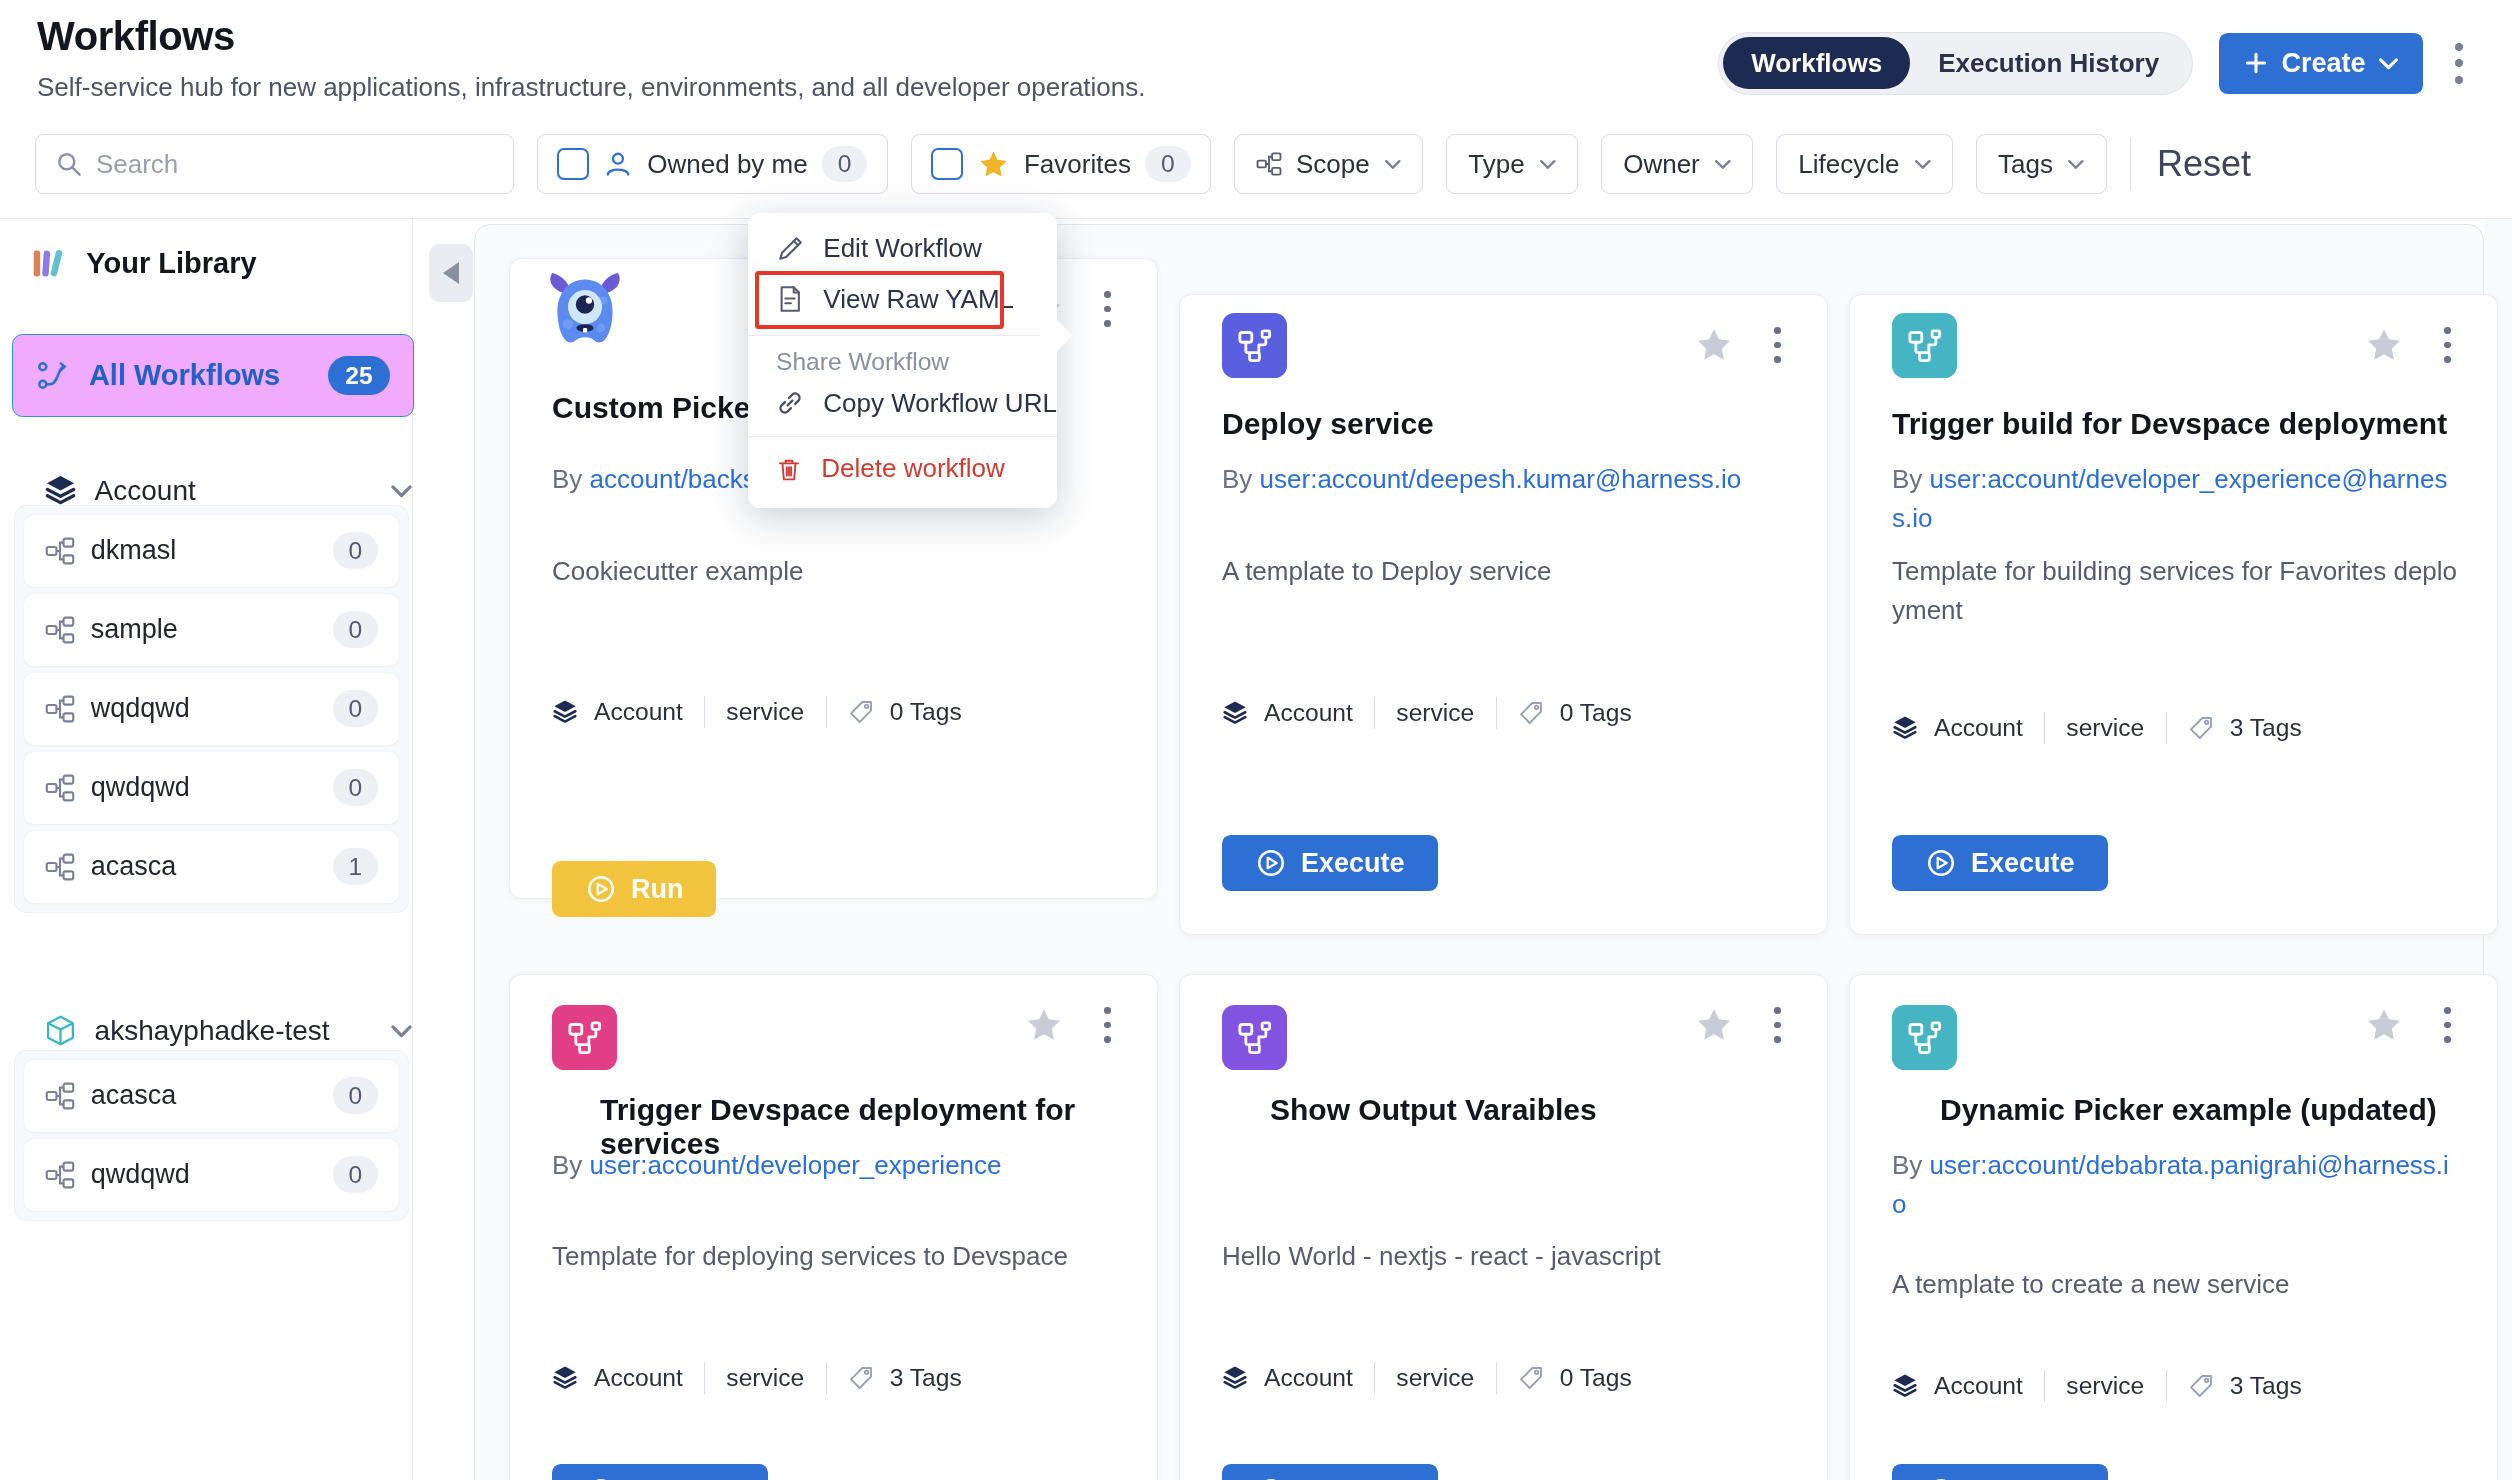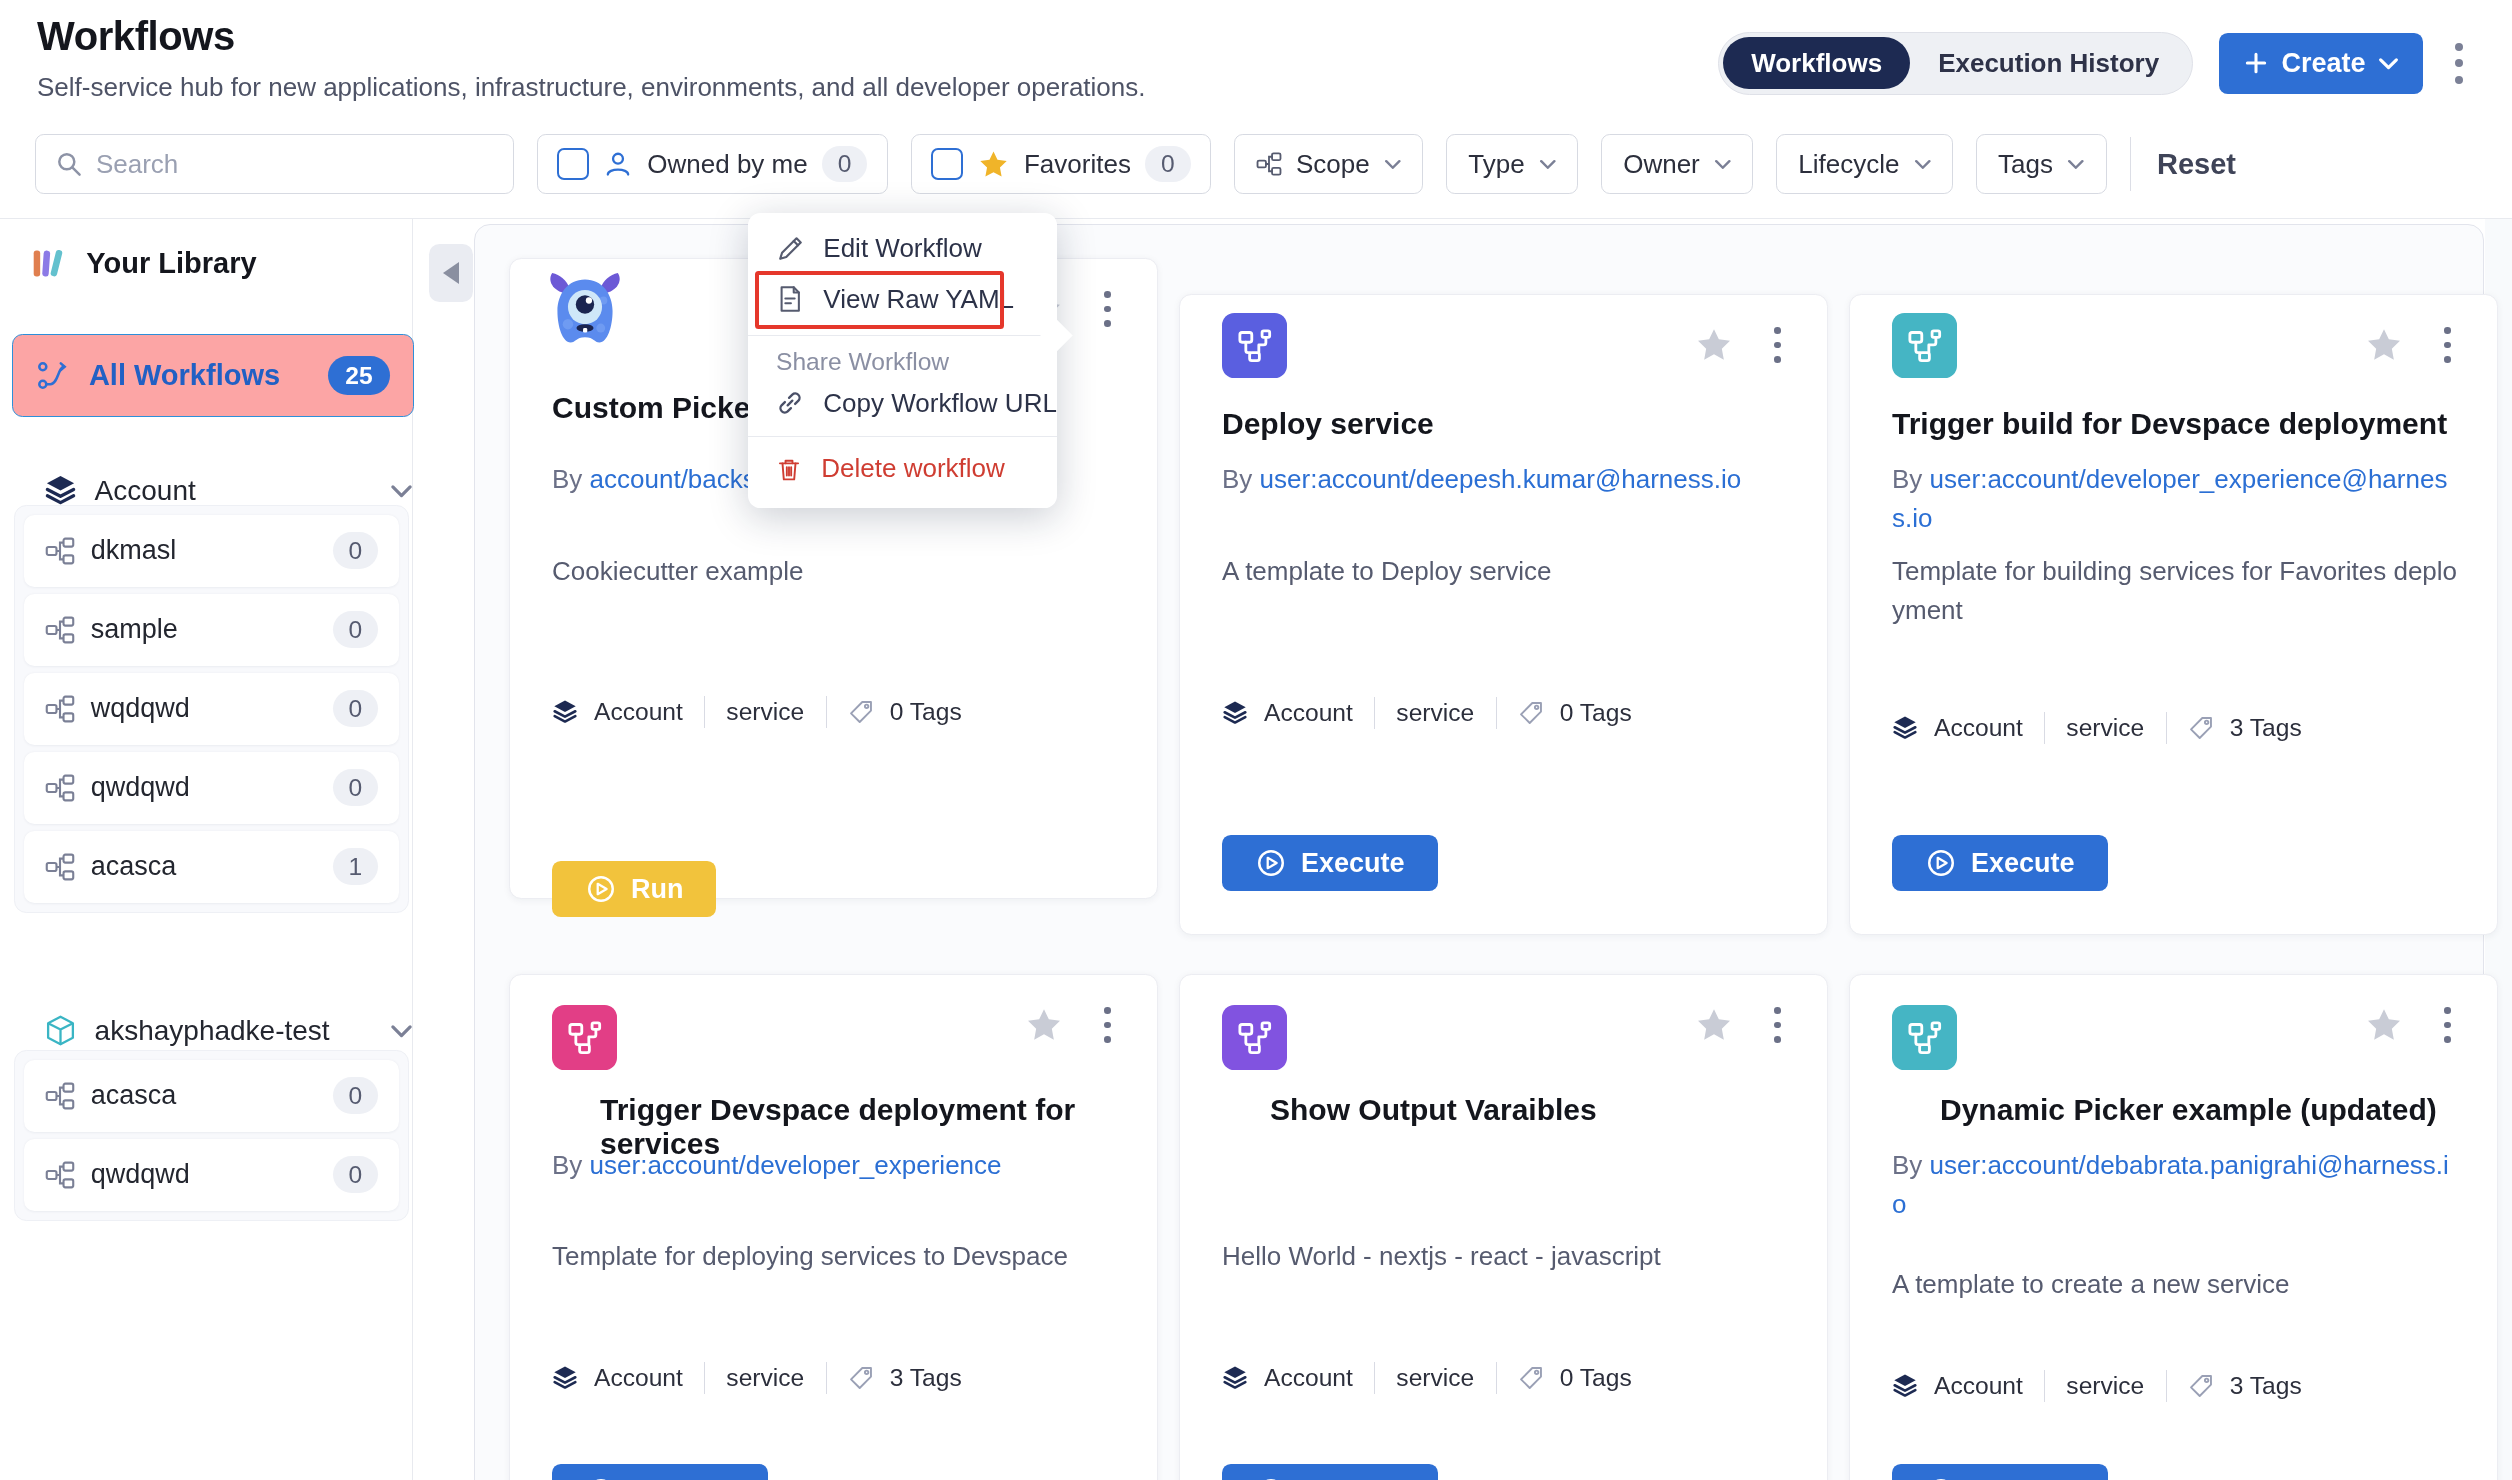--- a/index.html
+++ b/index.html
@@ -21,29 +21,29 @@
   
   .filterbar { position:absolute; left:35px; top:134px; height:60px; display:flex; align-items:center; gap:23px; }
   .search { width:479px; height:60px; border:0.9px solid #d7dae2; border-radius:8.8px; display:flex; align-items:center; gap:12.3px; padding:0 17.6px; background:#fff; }
   .search input { border:none; outline:none; flex:1; font-size:26px; font-family:inherit; color:#2c2f3c; background:transparent; }
   .search input::placeholder { color:#9aa0b2; }
   .fpill { height:60px; border:0.9px solid #d7dae2; border-radius:8.8px; display:flex; align-items:center; gap:14px; padding:0 19.3px; background:#fff; font-size:26px; color:#2c2f3c; }
   .checkbox { width:32px; height:32px; border:2.6px solid #2e6fd4; border-radius:7px; background:#fff; cursor:pointer; flex:0 0 auto; }
   .chip { background:#eef0f5; color:#565b70; font-size:24.6px; padding:4.4px 16px; border-radius:878px; }
   .fdrop { height:60px; border:0.9px solid #d7dae2; border-radius:8.8px; display:flex; align-items:center; gap:14px; padding:0 21px; background:#fff; font-size:26px; color:#2c2f3c; cursor:pointer; white-space:nowrap; }
   .vdiv { width:0.9px; height:54px; background:#dcdee6; }
-  .reset { font-size:29px; font-weight:700; color:#3f4458; cursor:pointer; margin-left:3.5px; }
+  .reset { font-size:36px; font-weight:400; color:#3f4458; cursor:pointer; margin-left:3.5px; }
   .hdivider { position:absolute; left:0; top:218px; width:2512px; height:0.9px; background:#e8eaef; }
 
   
   .sidebar { position:absolute; left:0; top:219px; width:413px; height:1262px; background:#fff; border-right:0.9px solid #e8eaef; }
   .side-head { position:absolute; left:30px; top:26px; display:flex; align-items:center; gap:19.3px; font-size:29px; font-weight:700; color:#14161d; }
   .collapse-tab { position:absolute; left:429px; top:24.6px; width:44px; height:58px; background:#eaecf2; border-radius:10.5px; z-index:3; display:flex; align-items:center; justify-content:center; cursor:pointer; }
   .tri-left { width:0; height:0; border-top:11.4px solid transparent; border-bottom:11.4px solid transparent; border-right:16.7px solid #8a8fa0; }
-  .all-wf { position:absolute; left:12.3px; top:115px; width:402px; height:83px; background:#fca5a5; border:1.8px solid #2d8fd9; border-radius:10.5px; display:flex; align-items:center; gap:17.6px; padding:0 23px; cursor:pointer; }
+  .all-wf { position:absolute; left:12.3px; top:115px; width:402px; height:83px; background:#f0abfc; border:1.8px solid #2d8fd9; border-radius:10.5px; display:flex; align-items:center; gap:17.6px; padding:0 23px; cursor:pointer; }
   .all-wf .lbl { font-size:29px; font-weight:700; color:#2160c4; }
   .badge-blue { margin-left:auto; background:#2e6fd4; color:#fff; border-radius:878px; padding:5.3px 17.6px; font-size:24.6px; font-weight:700; }
   .group-head { position:absolute; left:44px; display:flex; align-items:center; gap:17.6px; font-size:28px; font-weight:400; color:#23262f; width:369px; }
   .group-head .chev { margin-left:auto; }
   .group-box { position:absolute; left:14px; width:395px; background:#f8f9fc; border:0.9px solid #eef0f5; border-radius:12.3px; padding:8.8px; display:flex; flex-direction:column; gap:7px; }
   .side-item { height:72px; background:#fff; border-radius:10.5px; box-shadow:0 0.9px 2.6px rgba(25,35,70,0.06); display:flex; align-items:center; gap:16px; padding:0 21px; font-size:27px; color:#23262f; cursor:pointer; }
   .side-item .chip { margin-left:auto; }
 
   
   .panel { position:absolute; left:474px; top:224px; width:2010px; height:1318px; background:#fafbfd; border:0.9px solid #e2e4ec; border-radius:16px; }

